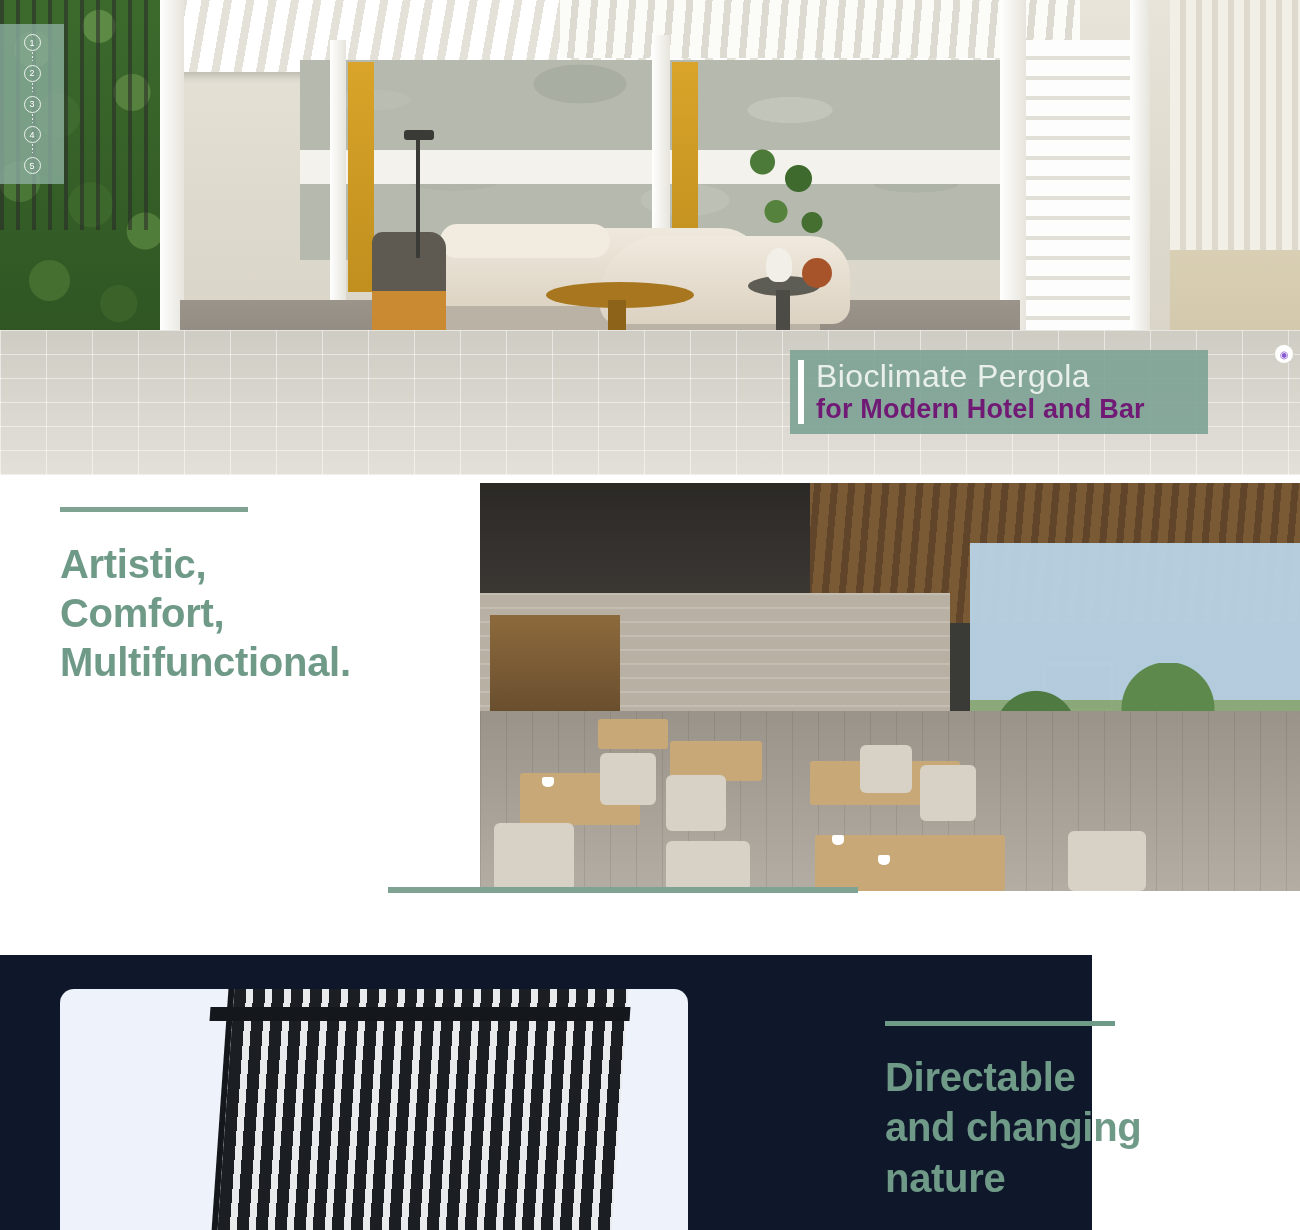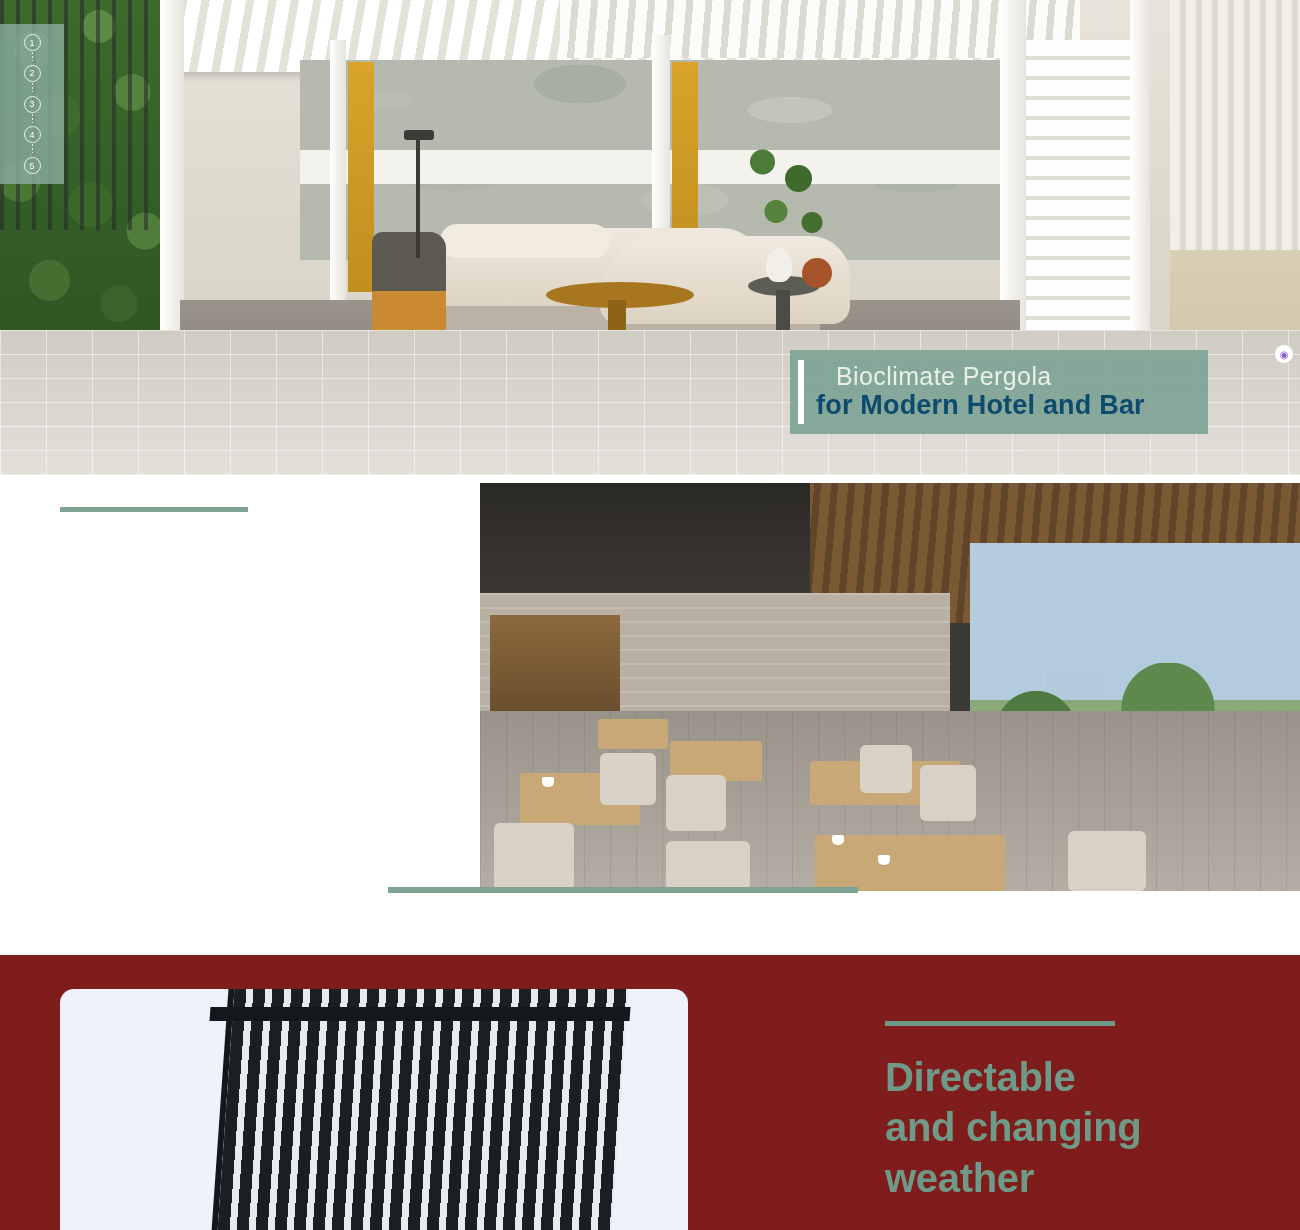--- a/index.html
+++ b/index.html
@@ -162,26 +162,25 @@
     width:418px; height:84px;
     background:rgba(122,160,146,.88);
     display:flex; align-items:center;
     padding-left:26px;
   }
   .hero-caption .accent-bar {
     position:absolute; left:8px; top:10px; width:6px; height:64px;
     background:#ffffff;
   }
   .hero-caption .cap-line1 {
-    font-size:25px; color:#e9f0ea; font-weight:400; letter-spacing:.4px;
+    font-size:32px; color:#e9f0ea; font-weight:400; letter-spacing:.4px;
     line-height:1.1;
-    margin-left:20px;
   }
   .hero-caption .cap-line2 {
-    font-size:27px; color:#0c4a6e; font-weight:700; letter-spacing:.2px;
+    font-size:27px; color:#701a75; font-weight:700; letter-spacing:.2px;
     line-height:1.15;
   }
 
   
   .page-rail {
     position:absolute; left:0; top:24px; width:64px; height:160px;
     background:rgba(141,176,161,.78);
     display:flex; flex-direction:column; align-items:center;
     justify-content:space-between; padding:10px 0;
   }
@@ -277,21 +276,21 @@
     background:
       repeating-linear-gradient(to right, rgba(0,0,0,.08) 0 1px, transparent 1px 26px),
       linear-gradient(to bottom,#9a9389,#b3ada3);
   }
   .p-tbl { position:absolute; background:#c8a877; border-radius:3px; }
   .p-chair { position:absolute; background:#d8d2c6; border-radius:6px; }
   .p-cup { position:absolute; width:12px; height:10px; background:#ffffff; border-radius:2px 2px 5px 5px; }
 
   
   .sec3 {
-    position:relative; width:1300px; height:275px; background:#7f1d1d;
+    position:relative; width:1092px; height:275px; background:#0f172a;
   }
   .sec3-card {
     position:absolute; left:60px; top:34px; width:628px; height:241px;
     background:#eef2fb; border-radius:14px 14px 0 0; overflow:hidden;
   }
   .louvre {
     position:absolute; left:160px; top:-4px; width:400px; height:250px;
     transform:skewX(-4deg);
     background:repeating-linear-gradient(to right,
       #1b1f24 0 12px, #e9eaec 12px 19px);
@@ -390,32 +389,37 @@
       <div class="p-chair" style="left:380px; top:262px; width:52px; height:48px;"></div>
       <div class="p-chair" style="left:440px; top:282px; width:56px; height:56px;"></div>
       <div class="p-chair" style="left:588px; top:348px; width:78px; height:60px;"></div>
       <div class="p-cup" style="left:62px;  top:294px;"></div>
       <div class="p-cup" style="left:352px; top:352px;"></div>
       <div class="p-cup" style="left:398px; top:372px;"></div>
     </div>
 
     <div class="sec2-left">
       <div class="rule"></div>
+      <h2 class="sec2-title">
+        <span>Artistic,</span><br>
+        <span>Comfort,</span><br>
+        <span>Multifunctional.</span>
+      </h2>
     </div>
     <div class="sec2-underline"></div>
   </section>
 
   <section class="sec3">
     <div class="sec3-card">
       <div class="louvre"></div>
       <div class="louvre-frame"></div>
     </div>
     <div class="sec3-right">
       <div class="sec3-rule"></div>
       <h2 class="sec3-title">
         <span>Directable</span><br>
         <span>and changing</span><br>
-        <span>weather</span>
+        <span>nature</span>
       </h2>
     </div>
   </section>
 
 </div>
 
 </body></html>

